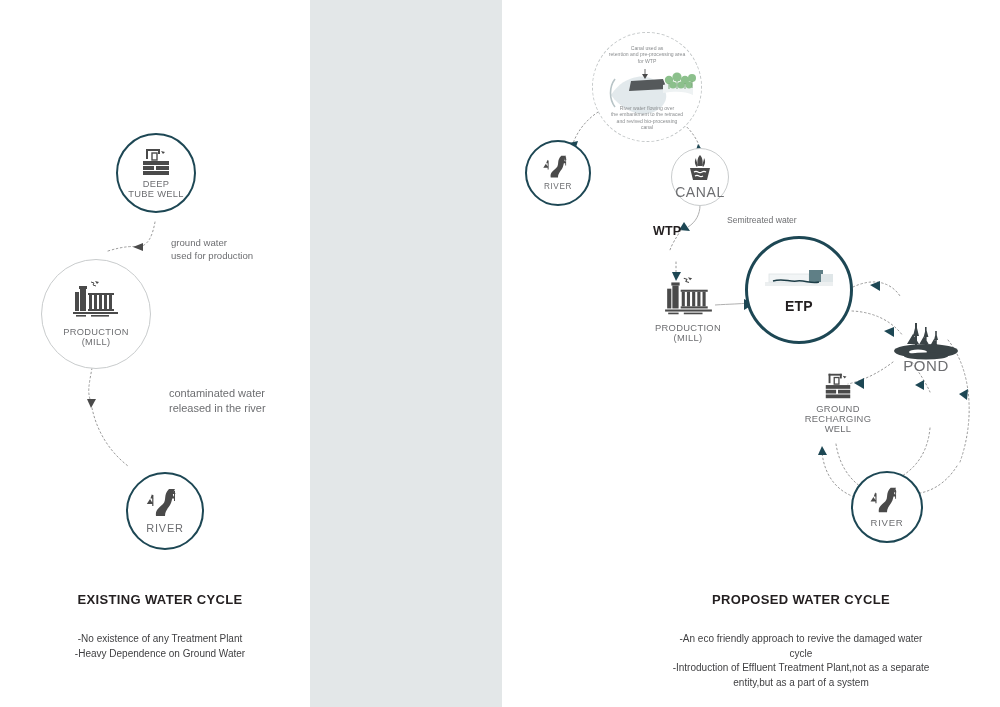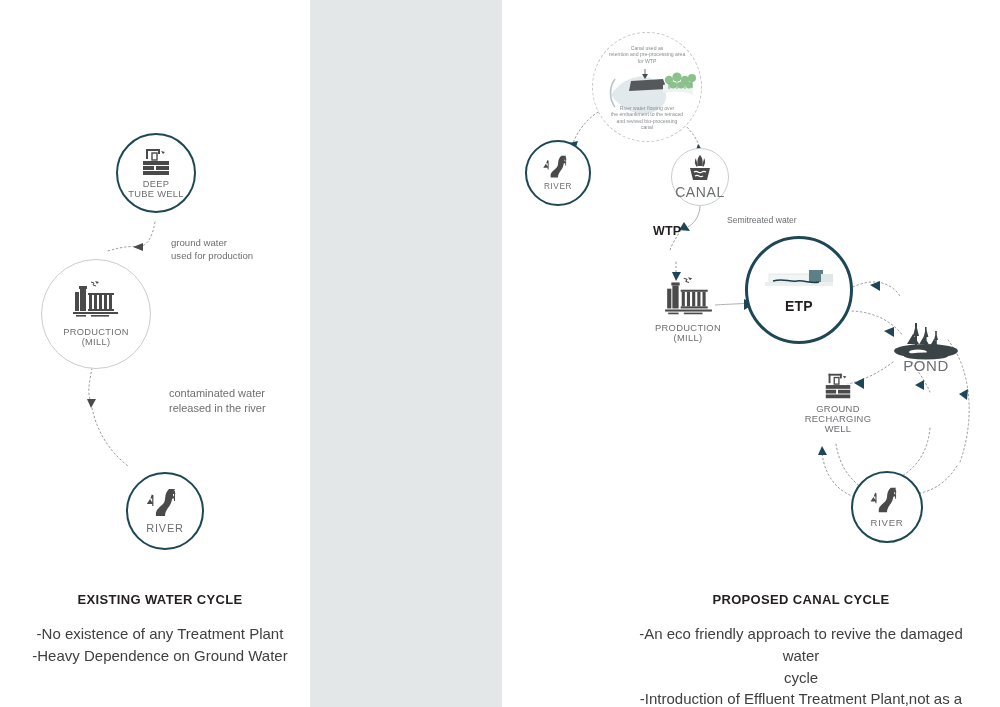--- a/index.html
+++ b/index.html
@@ -44,21 +44,21 @@
   .center-circle span{
     font-size:9.6px;font-weight:bold;letter-spacing:.85px;color:#1a1a1a;
     white-space:nowrap;
   }
 
   .footer{position:absolute;text-align:center;}
   .footer .ftitle{
     font-weight:bold;color:#231f20;font-size:13px;letter-spacing:.35px;
   }
   .footer .fbody{
-    margin-top:16px;color:#3f3f41;font-size:15px;line-height:1.45;
+    margin-top:25px;color:#3f3f41;font-size:10px;line-height:1.45;
     white-space:pre-line;
   }
 
   
   svg.conn{position:absolute;left:0;top:0;width:1000px;height:707px;overflow:visible;pointer-events:none;}
   .dotline{fill:none;stroke:#9a9a9a;stroke-width:1;stroke-dasharray:1.6 2.6;stroke-linecap:round;}
   .solidthin{fill:none;stroke:#b0b0b0;stroke-width:1;}
   .arrowhead{fill:#1d4754;}
   .arrowhead.grey{fill:#4a4a4a;}
 
@@ -363,20 +363,20 @@
           <path d="M30 3 l1.5 4 -3 0z M28.2 7 l2.8 4.5 -5.6 0z M30 4 h1 v10 h-1z"></path>
           <path d="M8 7 l1.6 4.5 -3.2 0z M6 12 l3.2 5 -6.4 0z M8.2 8 h1.2 v11 h-1.2z"></path>
           <path d="M25 2 C 19 8, 23 13, 19 17 C 15 21, 11 23, 12 29 L 21 29 C 21 23, 25 21, 27 16 C 29 11, 28 7, 31 2 Z"></path>
         </g>
       </svg>
     </span>
     <div class="cap inside" style="font-size:9.6px;letter-spacing:.7px;">RIVER</div>
   </div>
 
   <div class="footer" style="left:620px;top:592px;width:362px;">
-    <div class="ftitle">PROPOSED CANAL CYCLE</div>
+    <div class="ftitle">PROPOSED WATER CYCLE</div>
     <div class="fbody">-An eco friendly approach to revive the damaged water
 cycle
 -Introduction of  Effluent Treatment Plant,not as a separate
 entity,but as a part of a system</div>
   </div>
 
 </div>
 
 </body></html>

